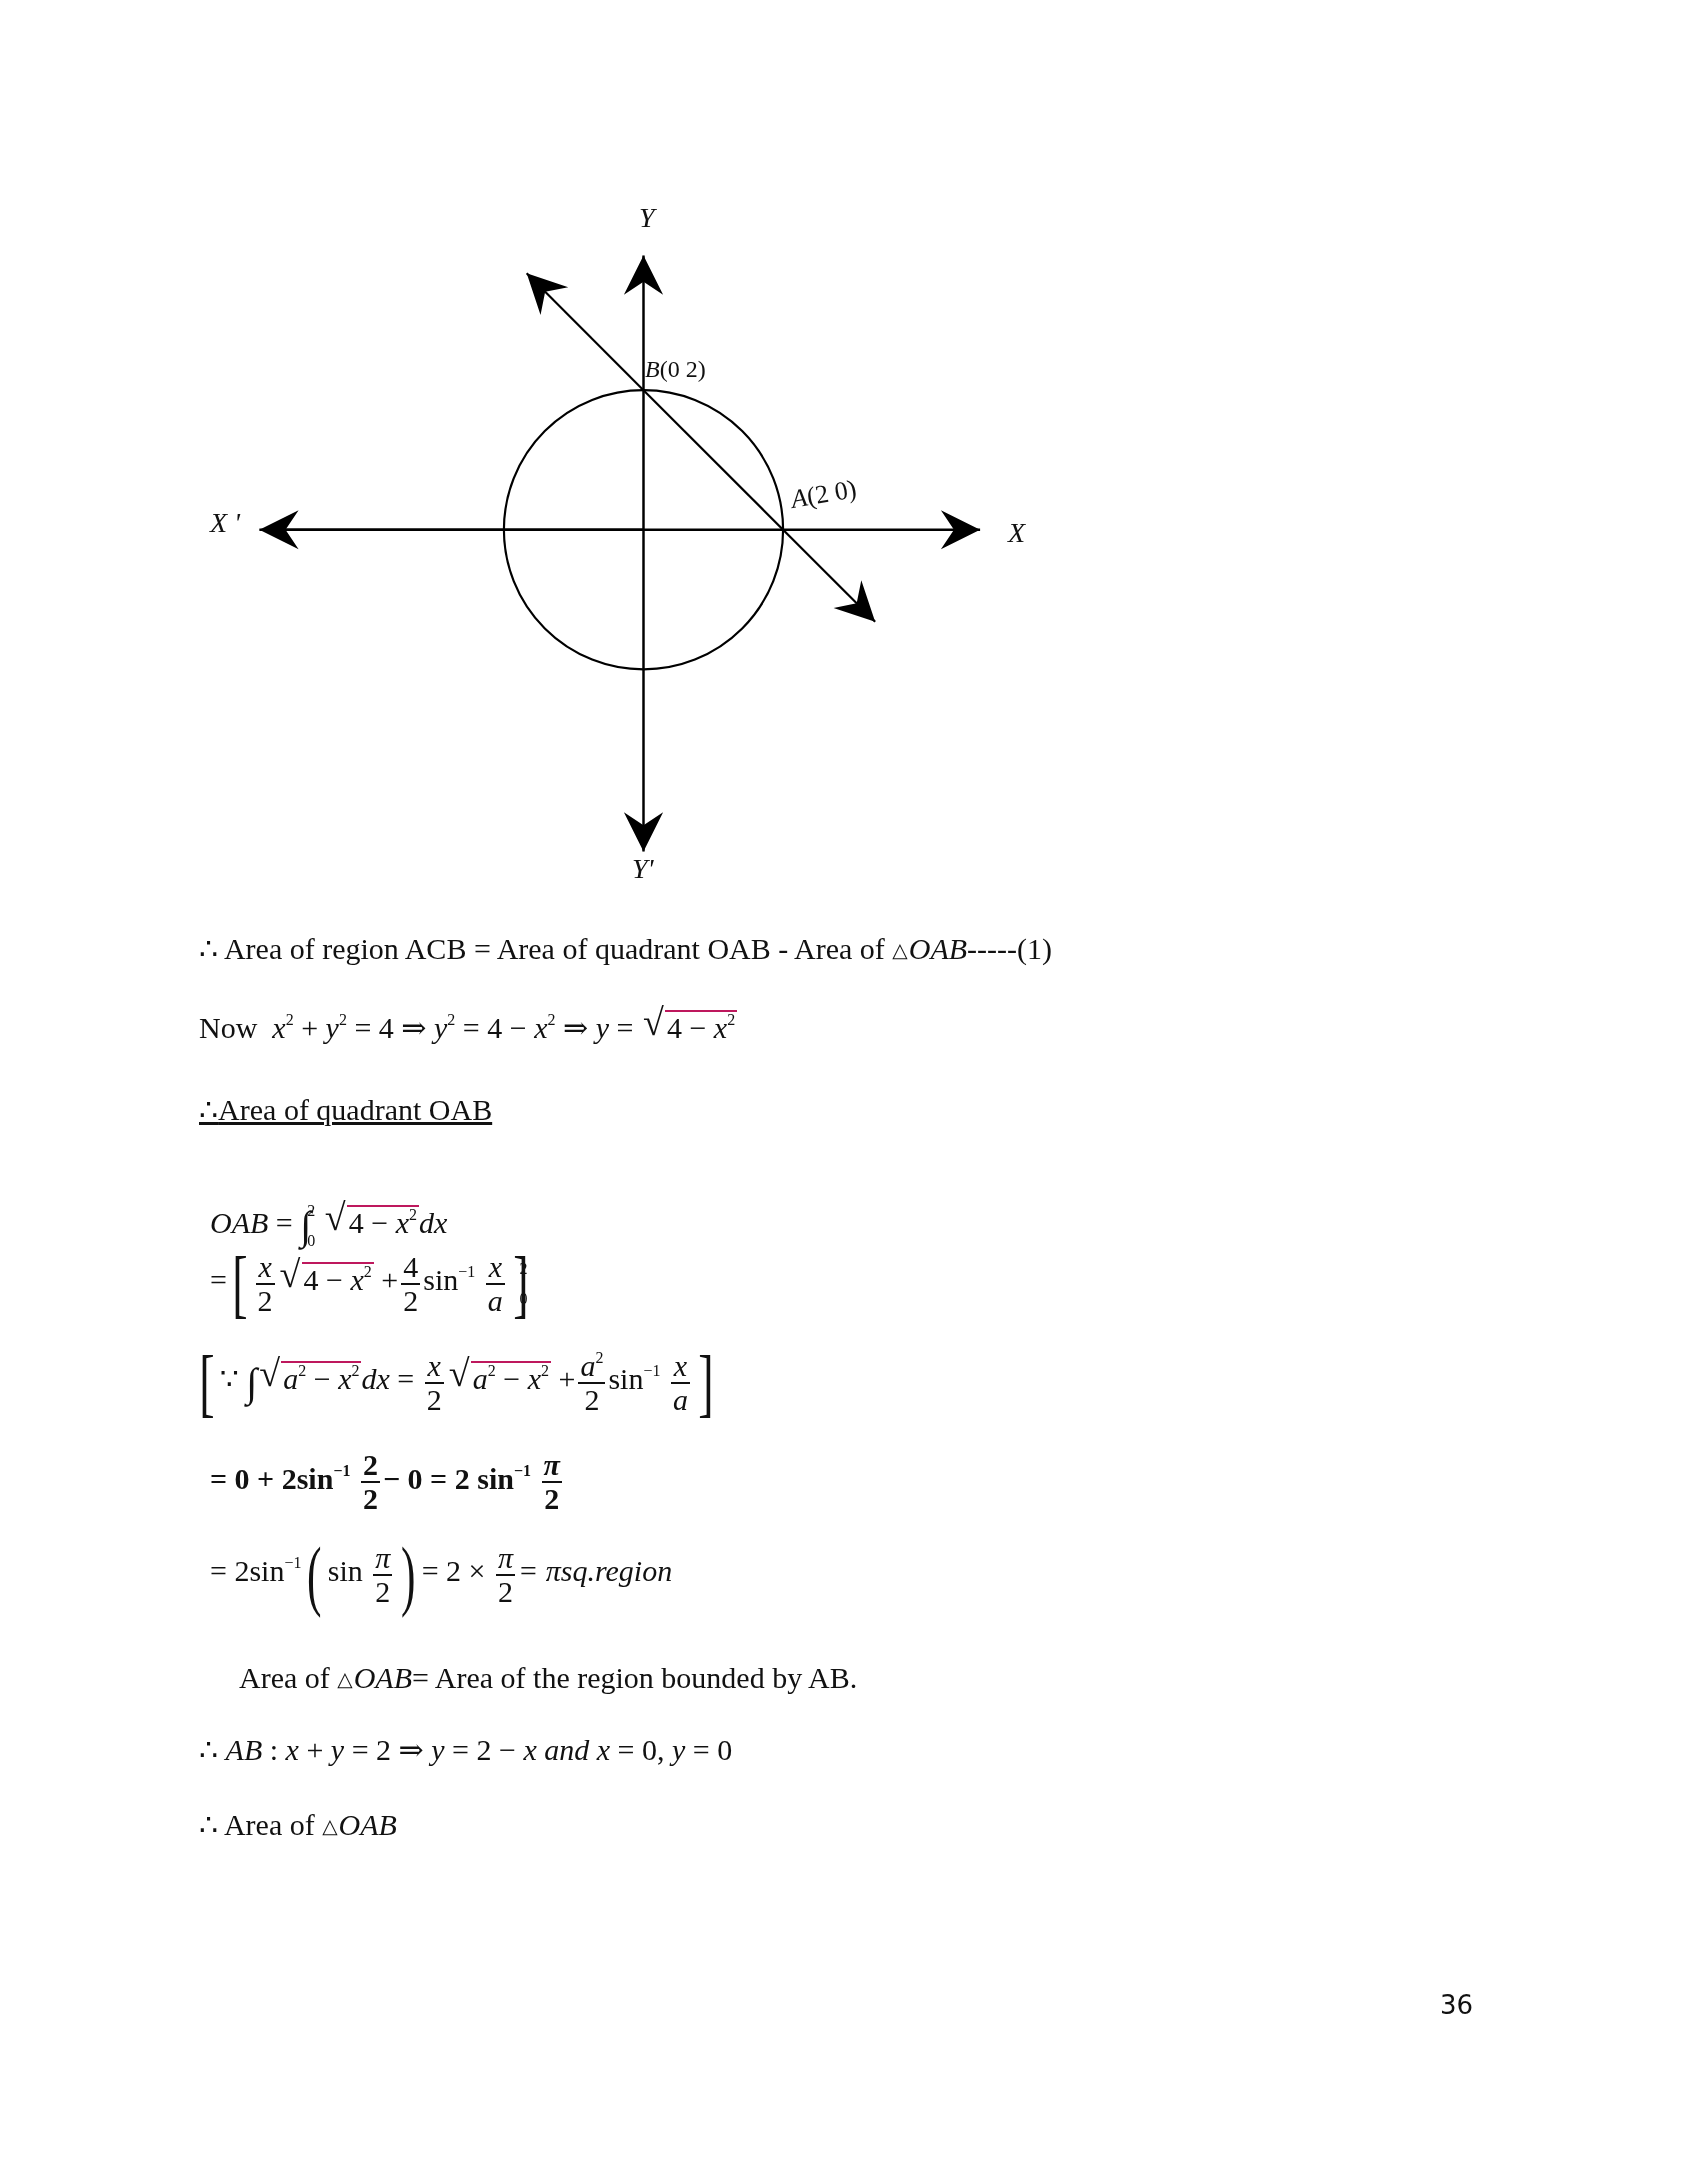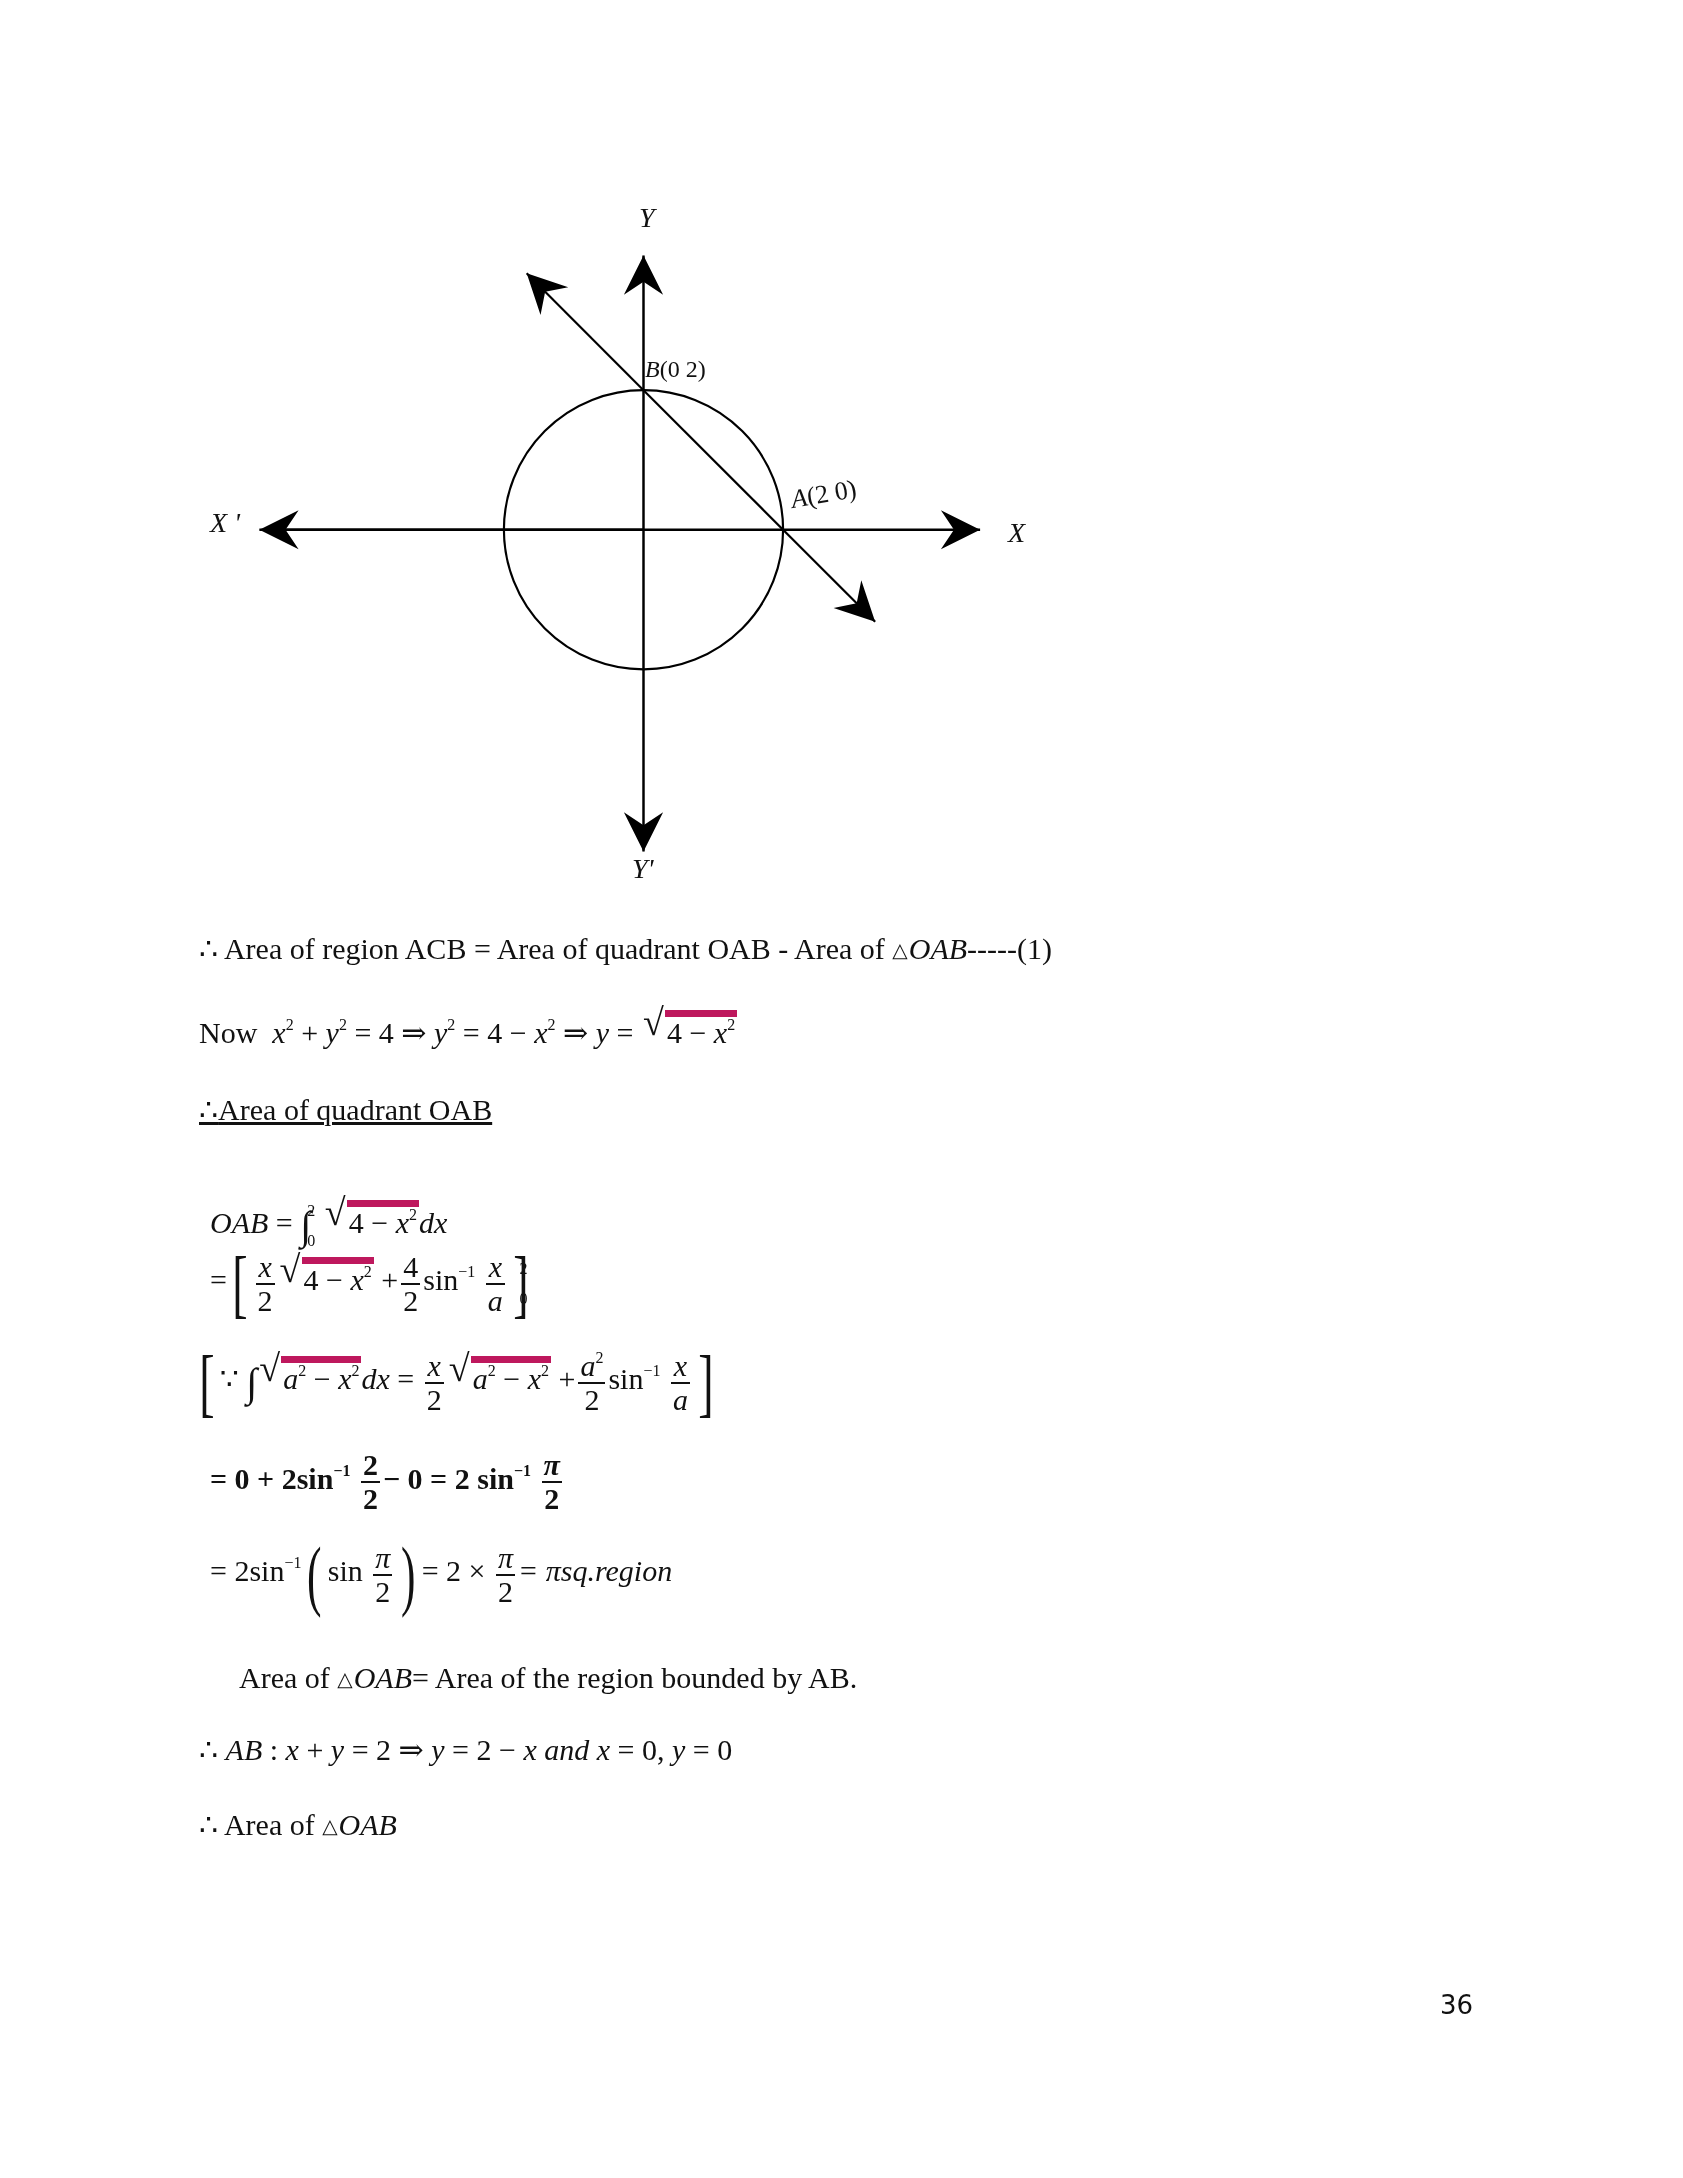--- a/index.html
+++ b/index.html
@@ -7,21 +7,21 @@
          font-family: "Liberation Serif", "DejaVu Serif", serif; color: #111; }
   .abs { position: absolute; }
   .line { position: absolute; left: 199px; font-size: 30px; line-height: 36px; white-space: nowrap; }
   .i { font-style: italic; }
   sup { font-size: 16px; vertical-align: 13px; line-height: 0; }
   .frac { display: inline-block; vertical-align: middle; text-align: center; margin: 0 3px; }
   .frac > span { display: block; line-height: 32px; padding: 0 2px; }
   .frac > span.num { border-bottom: 2px solid #111; }
   .sqrt { display: inline-block; position: relative; padding-left: 22px; margin-left: 2px; }
   .sqrt::before { content: "\221A"; position: absolute; left: 0; top: -6px; font-size: 38px; }
-  .sqrt > .rad { border-top: 7px solid #be185d; padding: 0 2px; display: inline-block; line-height: 32px; }
+  .sqrt > .rad { border-top: 2px solid #be185d; padding: 0 2px; display: inline-block; line-height: 32px; }
   .bigbr { font-size: 77px; font-weight: 100; vertical-align: middle; line-height: 69px; display: inline-block; transform: scaleX(0.6); }
   .intg { font-size: 40px; vertical-align: middle; display: inline-block; }
   .limits { display: inline-block; vertical-align: middle; font-size: 16px; line-height: 30px; margin-left: -4px; }
   .limits span { display: block; }
   .tri { font-size: 20px; margin-right: 1px; vertical-align: 2px; }
   .pagenum { position: absolute; left: 1440px; top: 1990px; font-family: "DejaVu Sans", sans-serif; font-size: 26px; }
   .paren { font-size: 79px; font-weight: 100; vertical-align: middle; line-height: 69px; display: inline-block; transform: scaleX(0.55); }
 </style>
 </head>
 <body>

